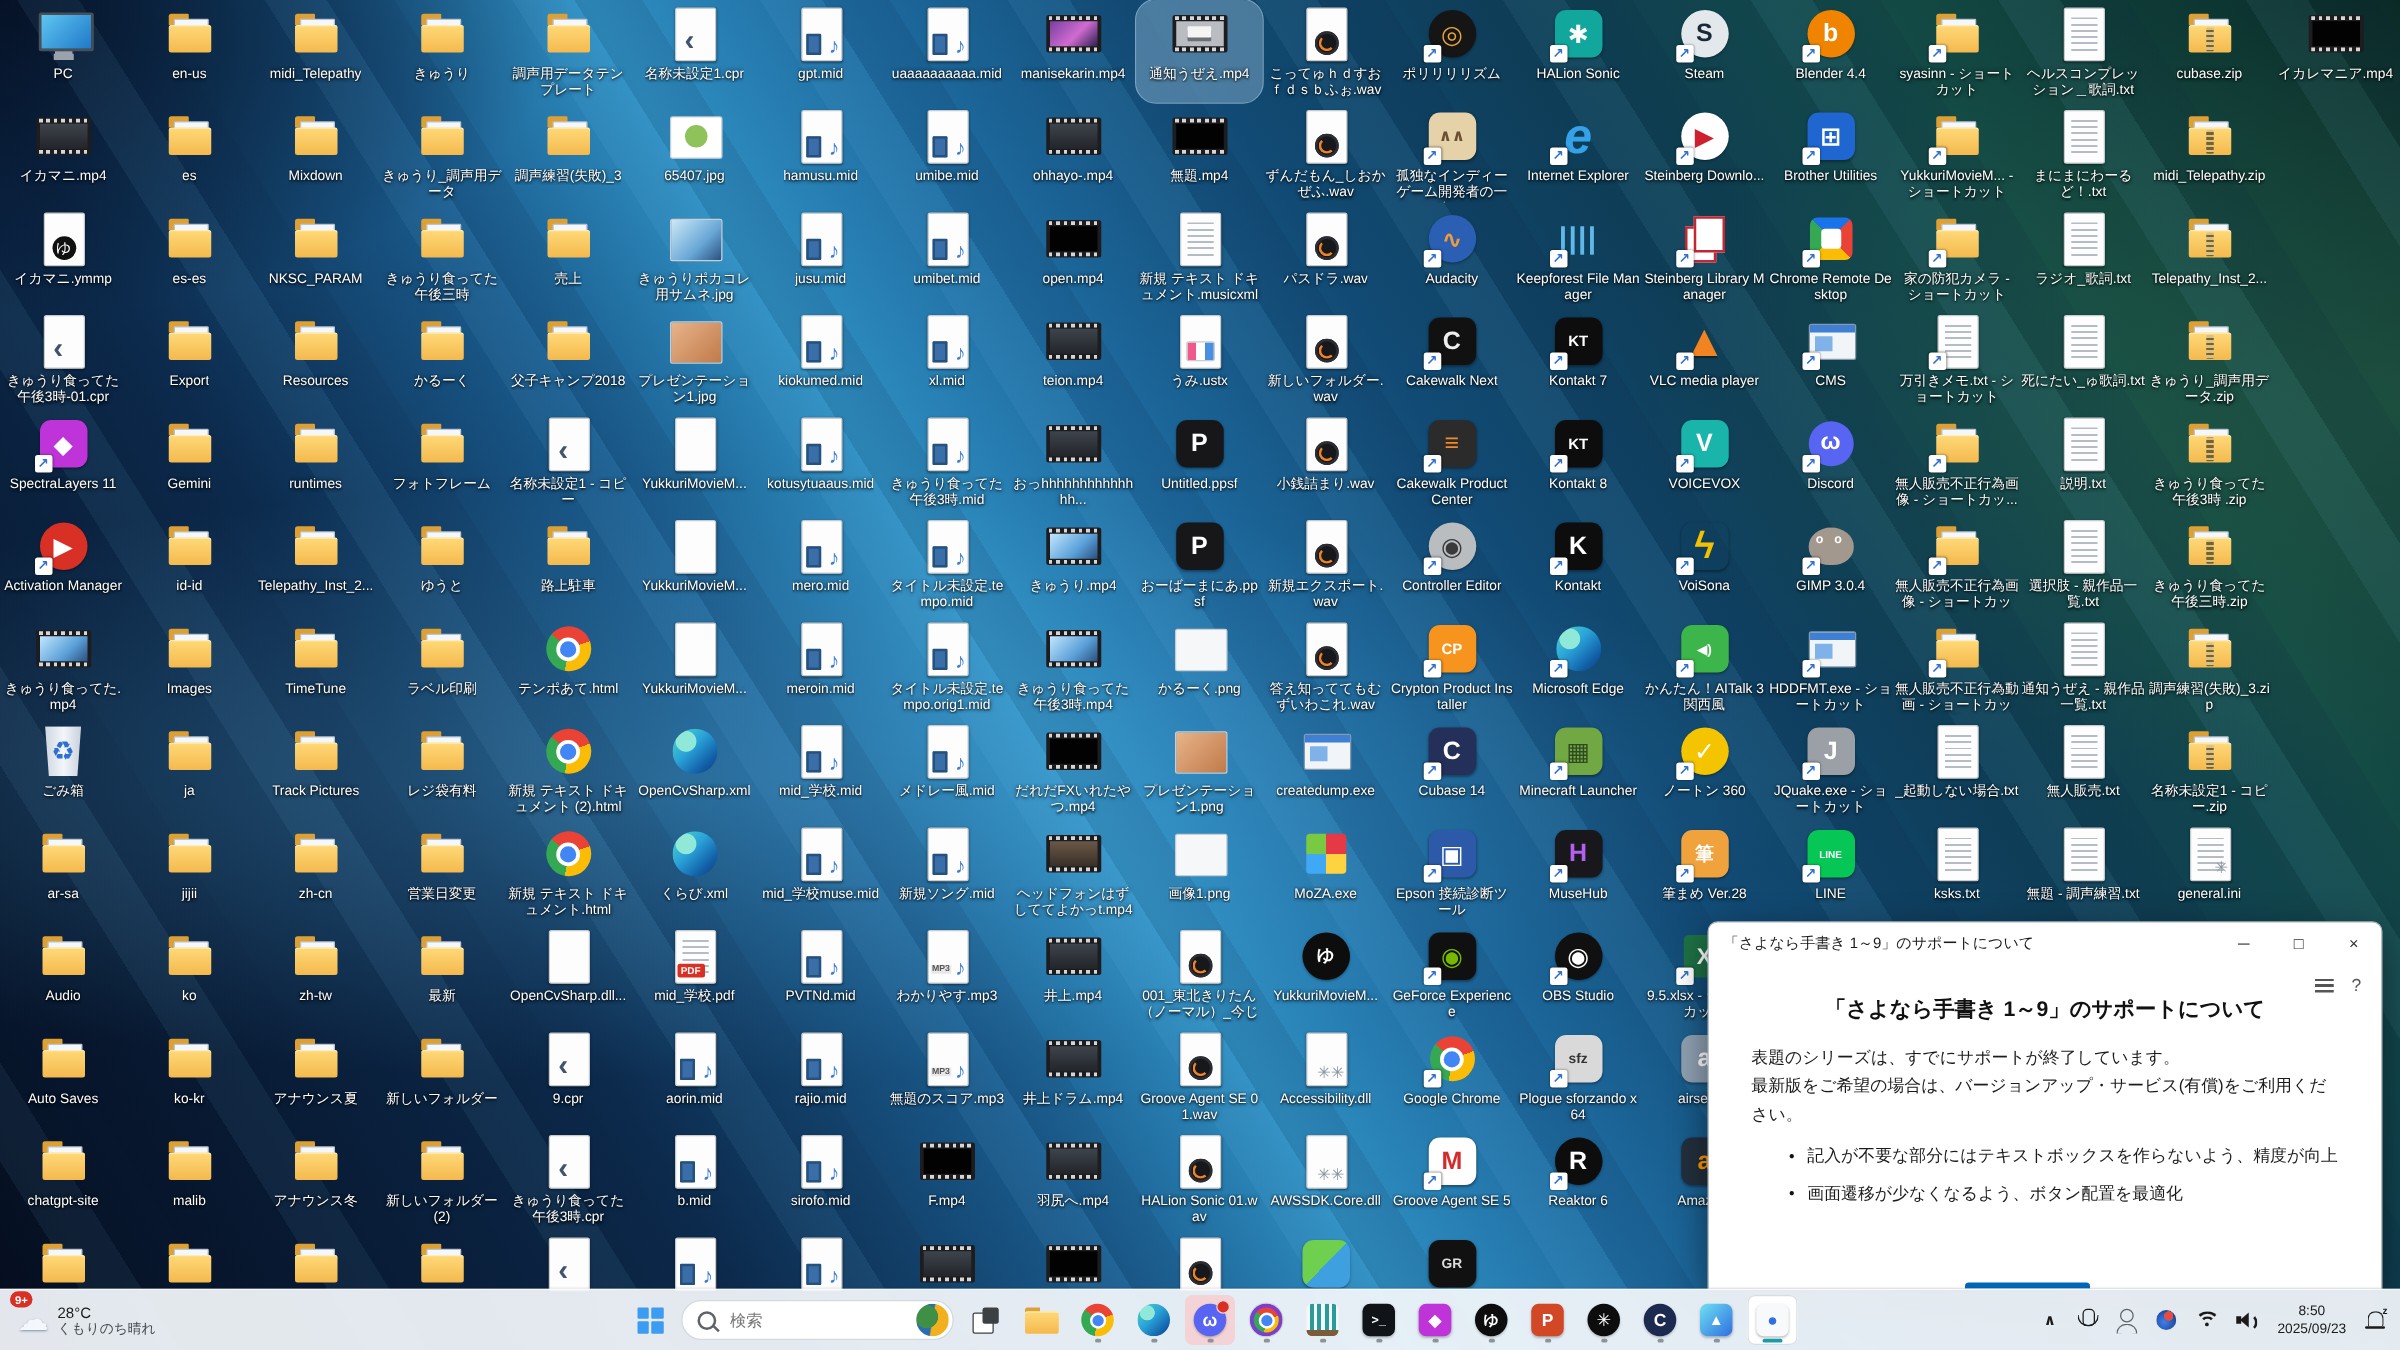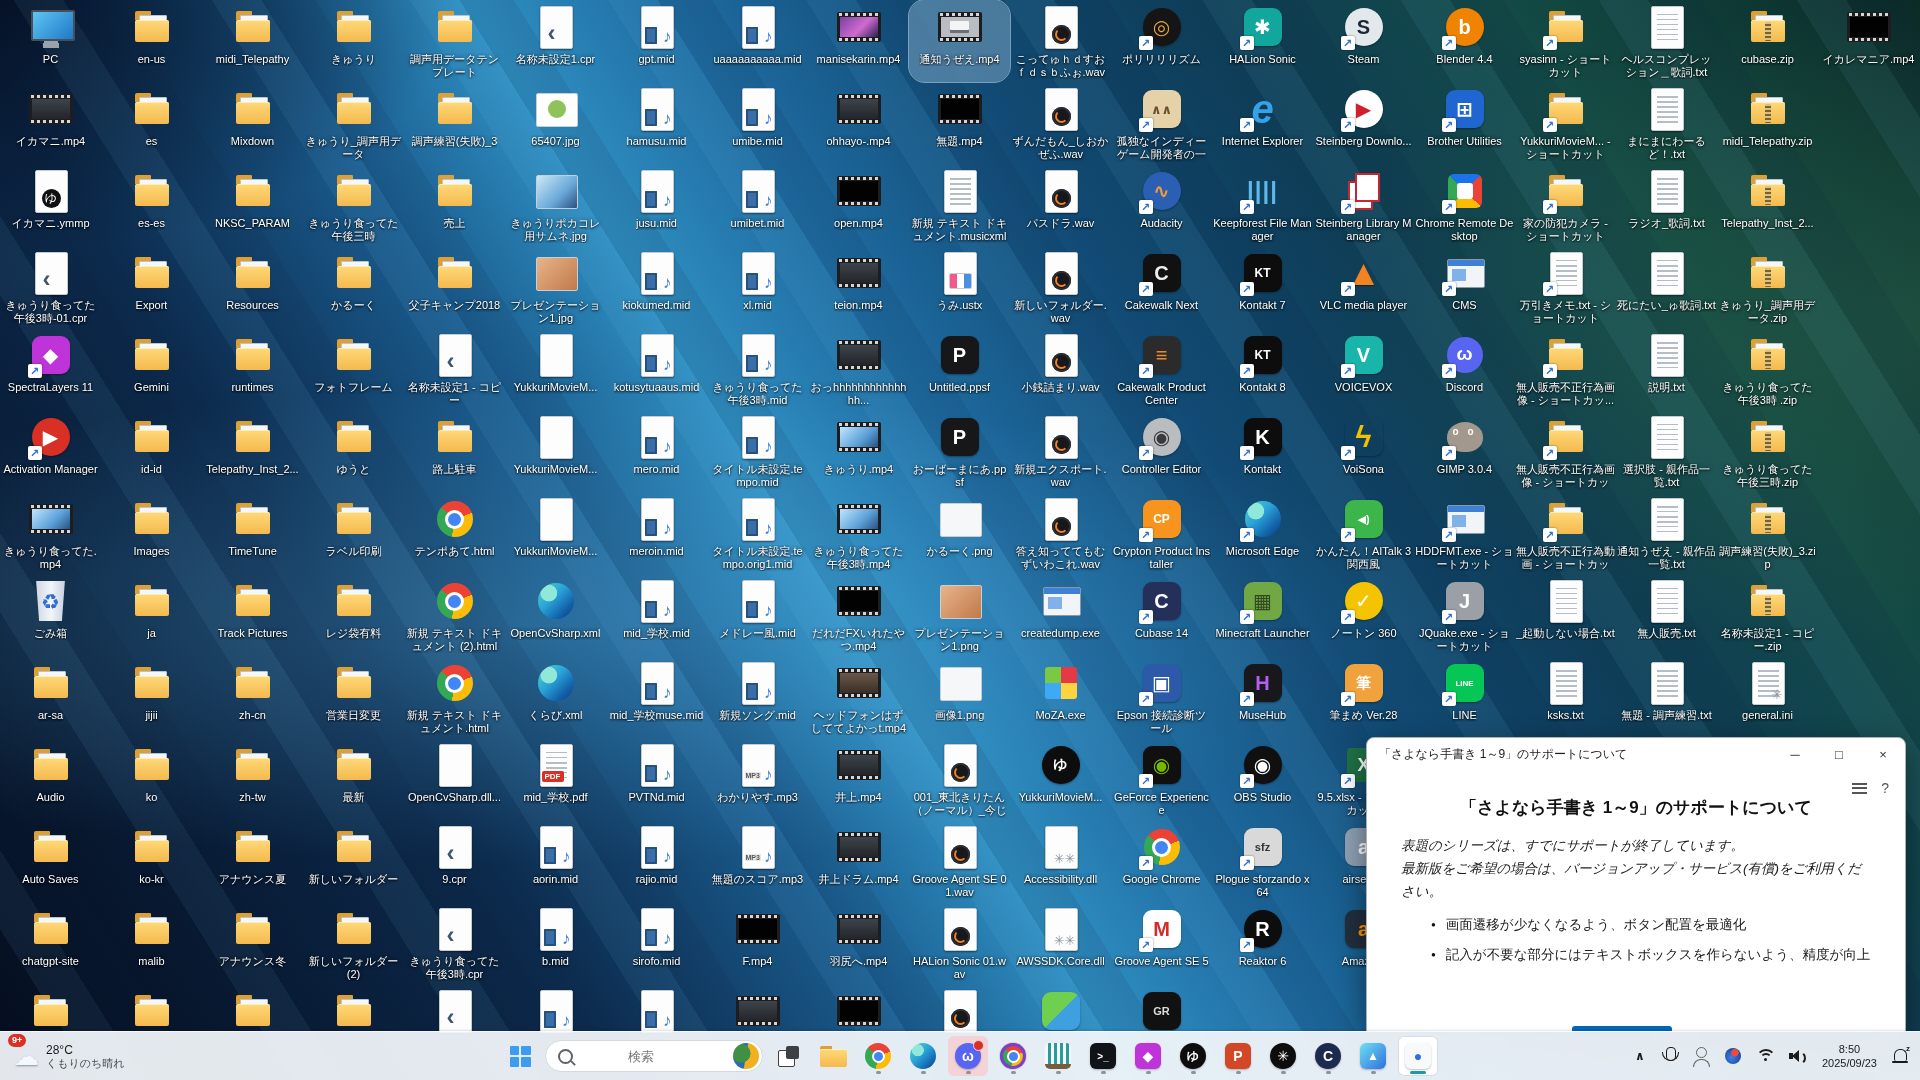--- a/index.html
+++ b/index.html
@@ -90,21 +90,21 @@
   .sca{position:absolute;left:1px;bottom:1px;width:14px;height:14px;background:#fff;border-radius:2px;color:#2f6fd0;font-size:11px;line-height:14px;text-align:center;font-weight:bold;font-style:normal;box-shadow:0 0 2px rgba(0,0,0,.55);z-index:3;}
   
   #dialog{position:absolute;left:1366px;top:737px;width:538px;height:293px;background:#fff;border:1px solid #a9b2ba;border-radius:8px 8px 0 0;box-shadow:0 10px 30px rgba(0,0,0,.45);z-index:40;overflow:hidden;}
   #dlg-titlebar{height:32px;display:flex;align-items:center;font-size:12px;color:#1b1b1b;padding-left:12px;}
   #dlg-title{flex:1;}
   .wbtn{width:44px;height:32px;display:flex;align-items:center;justify-content:center;font-size:13px;color:#333;flex:none;}
   #dlg-tools{position:absolute;right:16px;top:42px;display:flex;gap:14px;align-items:center;color:#444;}
   .dlist{width:15px;height:11px;background:repeating-linear-gradient(#555 0 2px,transparent 2px 4.5px);}
   .dhelp{font-size:14px;color:#555;}
   #dlg-heading{font-size:17px;font-weight:bold;text-align:center;color:#111;margin:26px 30px 16px;}
-  .dlg-body{margin:0 34px;font-size:13.5px;color:#1b1b1b;line-height:1.7;font-style:italic;}
+  .dlg-body{margin:0 34px;font-size:13.5px;color:#1b1b1b;line-height:1.7;}
   #dlg-feat{margin:16px 34px 4px;font-size:13.5px;color:#1b1b1b;}
   .dlg-ul{margin:6px 34px 0 64px;padding:0;font-size:13.5px;color:#1b1b1b;line-height:2.2;list-style:none;}
   .dlg-ul li::before{content:"●";font-size:8px;vertical-align:2px;margin-right:10px;color:#111;}
   #dlg-footer{margin:12px 34px 0;font-size:13.5px;color:#1b1b1b;}
   #dlg-btn-sliver{position:absolute;left:205px;bottom:0;width:100px;height:5px;background:#0067b8;border-radius:3px 3px 0 0;}
   
   #taskbar{position:absolute;left:0;bottom:0;width:1920px;height:48px;z-index:50;display:flex;align-items:center;
     background:rgba(241,245,250,.94);border-top:1px solid rgba(255,255,255,.6);box-shadow:0 -1px 2px rgba(0,0,0,.12);}
   #weather{position:absolute;left:4px;top:0;height:48px;display:flex;align-items:center;gap:7px;padding:0 10px;border-radius:6px;}
   .wcloud{font-size:25px;color:#f4f8fd;text-shadow:0 1px 2px rgba(60,90,120,.6);position:relative;}
@@ -114,21 +114,21 @@
   #tb-center{position:absolute;left:500px;top:0;height:48px;display:flex;align-items:center;gap:5px;}
   .tbi{width:40px;height:40px;border-radius:6px;display:flex;align-items:center;justify-content:center;position:relative;flex:none;}
   .tbi.dot::after{content:"";position:absolute;bottom:2px;left:50%;margin-left:-2.5px;width:5px;height:3px;border-radius:2px;background:#8d939a;}
   .tbi.active{background:#ffffff;box-shadow:inset 0 0 0 1px #d8dde3;}
   .tbi.active::after{content:"";position:absolute;bottom:2px;left:50%;margin-left:-8px;width:16px;height:3px;border-radius:2px;background:#199ca8;}
   .tbi.pink{background:#f3d3d5;}
   .nbadge{position:absolute;right:4px;top:4px;width:9px;height:9px;border-radius:50%;background:#d93025;border:1.5px solid #f3d3d5;}
   .winlogo{width:21px;height:21px;display:grid;grid-template-columns:1fr 1fr;grid-template-rows:1fr 1fr;gap:2px;}
   .winlogo i{background:#3b9cf2;border-radius:1px;}
   #searchpill{width:218px;height:32px;background:#fff;border:1px solid #d4d9df;border-radius:16px;display:flex;align-items:center;gap:9px;padding:0 3px 0 12px;box-sizing:border-box;}
-  #searchpill input{border:none;outline:none;flex:1;font-size:13px;color:#4c1d95;background:transparent;min-width:0;font-family:inherit;margin-left:44px;}
+  #searchpill input{border:none;outline:none;flex:1;font-size:13px;color:#4c1d95;background:transparent;min-width:0;font-family:inherit;}
   .mag{width:11px;height:11px;border:2px solid #5f6368;border-radius:50%;position:relative;flex:none;}
   .mag::after{content:"";position:absolute;width:6px;height:2px;background:#5f6368;transform:rotate(45deg);right:-5px;bottom:-2px;}
   .orb{margin-left:auto;width:26px;height:26px;border-radius:50%;flex:none;
     background:radial-gradient(circle at 32% 40%,#3f8f46 0 38%,transparent 40%),linear-gradient(100deg,#2a6db0 0 48%,#f2b01e 52%);}
   .mtv{width:21px;height:21px;position:relative;}
   .mtv::before{content:"";position:absolute;left:0;bottom:0;width:15px;height:15px;background:#fff;border:1.5px solid #3c4043;border-radius:2px;}
   .mtv::after{content:"";position:absolute;right:0;top:0;width:13px;height:13px;background:#3c4043;border-radius:2px;}
   .mfold{width:27px;height:21px;position:relative;}
   .mfold::before{content:"";position:absolute;left:0;top:0;width:12px;height:7px;background:#dfa033;border-radius:2px 0 0 0;}
   .mfold::after{content:"";position:absolute;left:0;top:3px;right:0;bottom:0;background:linear-gradient(#ffd978,#f4b94e);border-radius:2px;box-shadow:inset 0 1px 0 rgba(255,255,255,.6);}
@@ -2098,22 +2098,22 @@
   <div id="dlg-tools">
     <span class="dlist"></span>
     <span class="dhelp">?</span>
   </div>
   <div id="dlg-heading">「さよなら手書き 1～9」のサポートについて</div>
   <div class="dlg-body">
     <div>表題のシリーズは、すでにサポートが終了しています。</div>
     <div>最新版をご希望の場合は、バージョンアップ・サービス(有償)をご利用ください。</div>
   </div>
   <ul class="dlg-ul">
+    <li>記入が不要な部分にはテキストボックスを作らないよう、精度が向上</li>
     <li>画面遷移が少なくなるよう、ボタン配置を最適化</li>
-    <li>記入が不要な部分にはテキストボックスを作らないよう、精度が向上</li>
   </ul>
   <div id="dlg-btn-sliver"></div>
 </div>
 
 <div id="taskbar">
   <div id="weather">
     <span class="wcloud">☁<span class="wbadge">9+</span></span>
     <span>
       <div class="wtemp">28°C</div>
       <div class="wcond">くもりのち晴れ</div>

